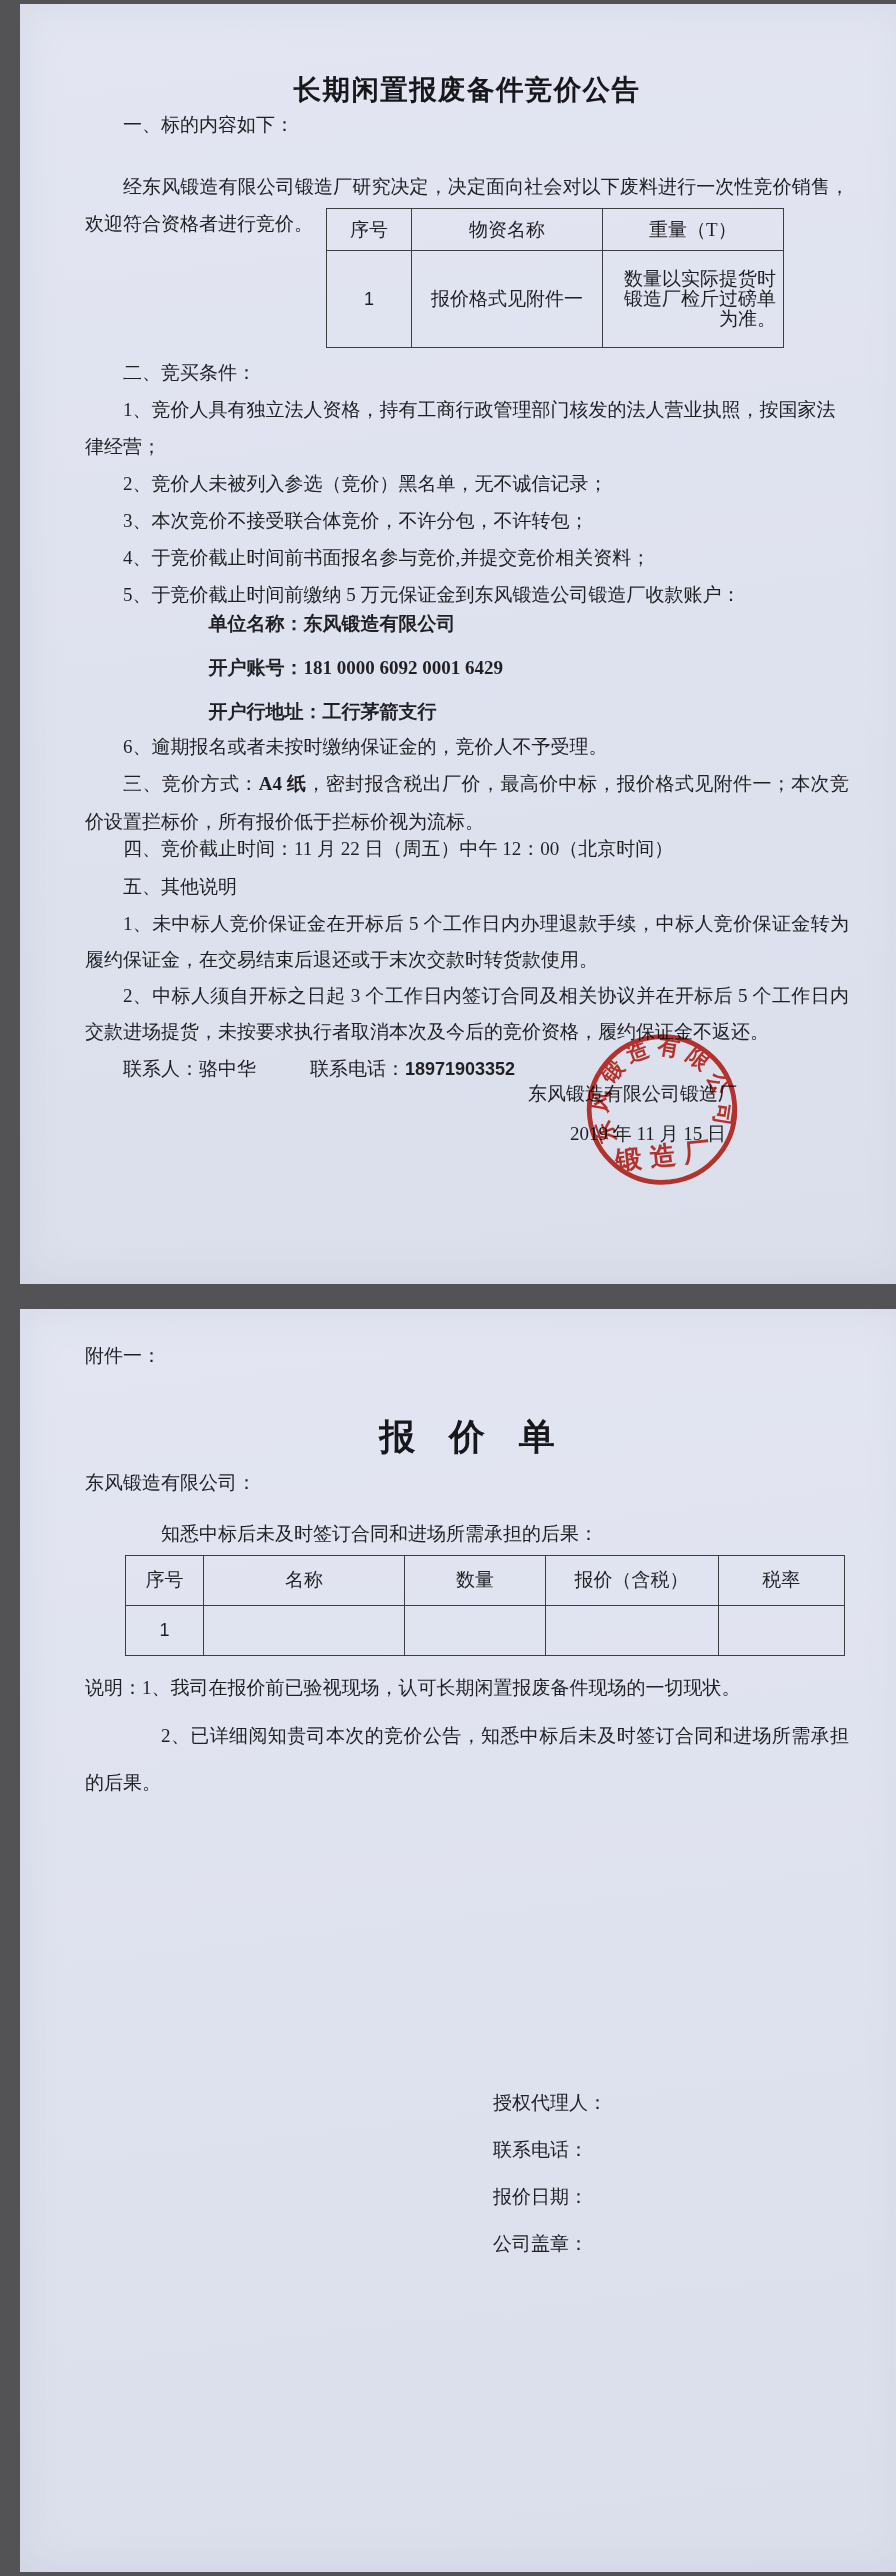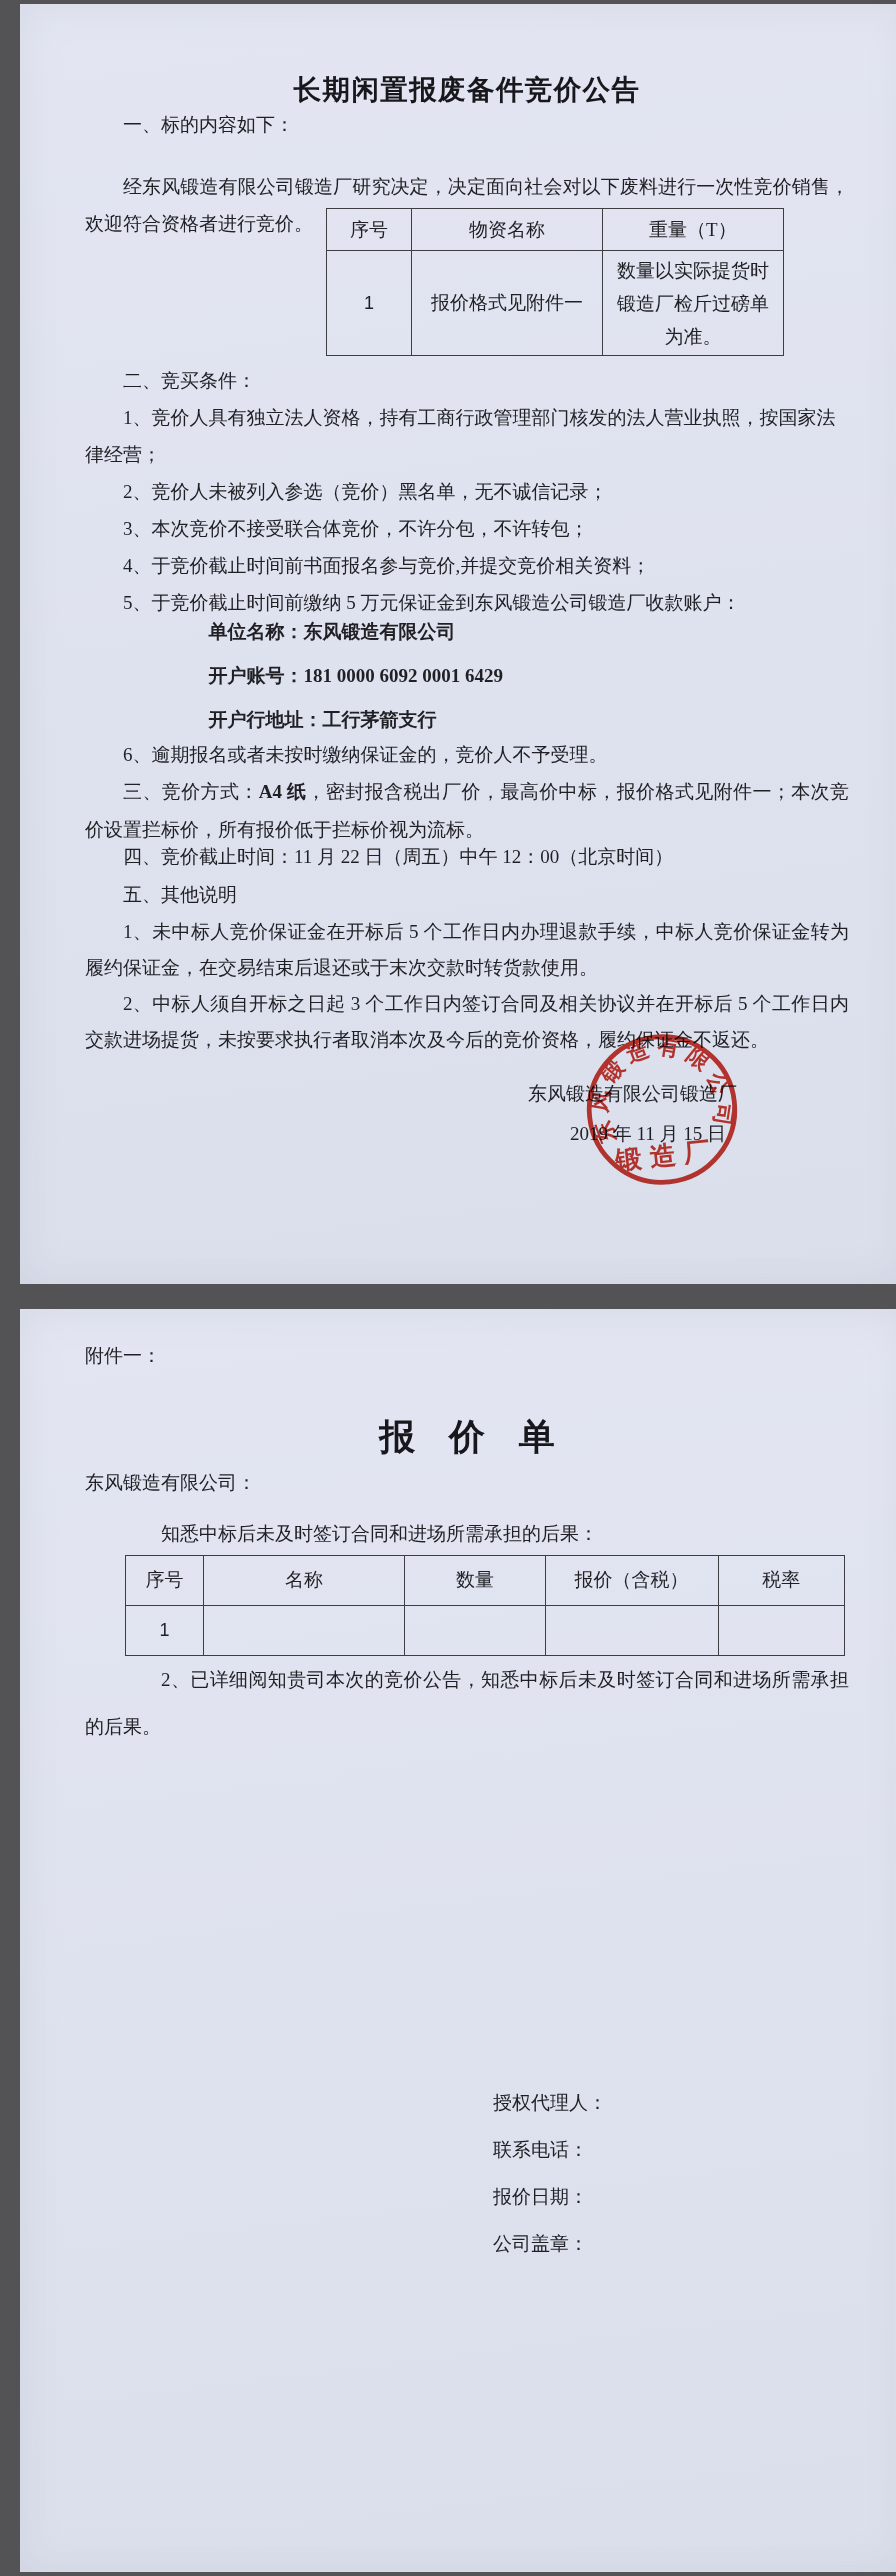--- a/index.html
+++ b/index.html
@@ -31,21 +31,21 @@
 
   table { border-collapse:collapse; table-layout:fixed; background:transparent; }
   th,td { border:1.4px solid #3d3d42; font-weight:normal; font-size:19px; text-align:center; padding:0; }
 
   .lot-table { margin-left:241px; margin-top:-34px; }
   .lot-table th { height:41px; }
   .lot-table td { height:91px; }
   .lot-table .c1 { width:84px; }
   .lot-table .c2 { width:190px; }
   .lot-table .c3 { width:166px; }
-  .lot-table .wt { text-align:center; padding:2.7px 6.9px; line-height:33px; }
+  .lot-table .wt { text-align:right; padding:2.7px 6.9px; line-height:20px; }
   .lot-table .num { font-family:"Liberation Sans",sans-serif; font-size:18px; }
 
   .acct-block { margin-top:-11px; }
   .acct { padding-left:6.5em; font-weight:bold; line-height:44px; }
 
   .tight { line-height:38px; text-align:justify; }
   .pullup { margin-top:-11px; }
   .bold-seg { font-weight:bold; }
 
   .o-item { line-height:36px; text-align:justify; }
@@ -132,20 +132,21 @@
 
     <p class="tight ind"><span>三、竞价方式：</span><span class="bold-seg">A4 纸</span><span>，密封报含税出厂价，最高价中标，报价格式见附件一；本次竞价设置拦标价，所有报价低于拦标价视为流标。</span></p>
 
     <p class="tight ind pullup">四、竞价截止时间：11 月 22 日（周五）中午 12：00（北京时间）</p>
 
     <p class="tight ind">五、其他说明</p>
 
     <p class="o-item ind">1、未中标人竞价保证金在开标后 5 个工作日内办理退款手续，中标人竞价保证金转为履约保证金，在交易结束后退还或于末次交款时转货款使用。</p>
     <p class="o-item ind">2、中标人须自开标之日起 3 个工作日内签订合同及相关协议并在开标后 5 个工作日内交款进场提货，未按要求执行者取消本次及今后的竞价资格，履约保证金不返还。</p>
 
+    <p class="contact-line ind"><span>联系人：骆中华</span><span class="contact-gap">联系电话：</span><span class="phone-num">18971903352</span></p>
   </div>
 
   <div class="sign-org">东风锻造有限公司锻造厂</div>
   <div class="sign-date">2019 年 11 月 15 日</div>
 
   <svg class="stamp" viewBox="0 0 236 240" xmlns="http://www.w3.org/2000/svg">
     <circle cx="118" cy="120" r="106" fill="none" stroke="#c9241a" stroke-width="7"></circle>
     <path id="ringPath" d="M 54,165 A 79,79 0 1 1 182,165" fill="none"></path>
     <text font-size="32" fill="#c9241a" letter-spacing="9" font-weight="bold" font-family="Liberation Sans, sans-serif">
       <textPath href="#ringPath" startOffset="10">东风锻造有限公司</textPath>
@@ -176,20 +177,21 @@
       <tr>
         <td class="q1 num">1</td>
         <td class="q2"></td>
         <td class="q3"></td>
         <td class="q4"></td>
         <td class="q5"></td>
       </tr>
     </tbody>
       </table>
 
+    <p class="note1">说明：1、我司在报价前已验视现场，认可长期闲置报废备件现场的一切现状。</p>
     <p class="note2">2、已详细阅知贵司本次的竞价公告，知悉中标后未及时签订合同和进场所需承担的后果。</p>
   </div>
 
   <div class="sig-fields">
     <div>授权代理人：</div>
     <div>联系电话：</div>
     <div>报价日期：</div>
     <div>公司盖章：</div>
   </div>
 </div>

